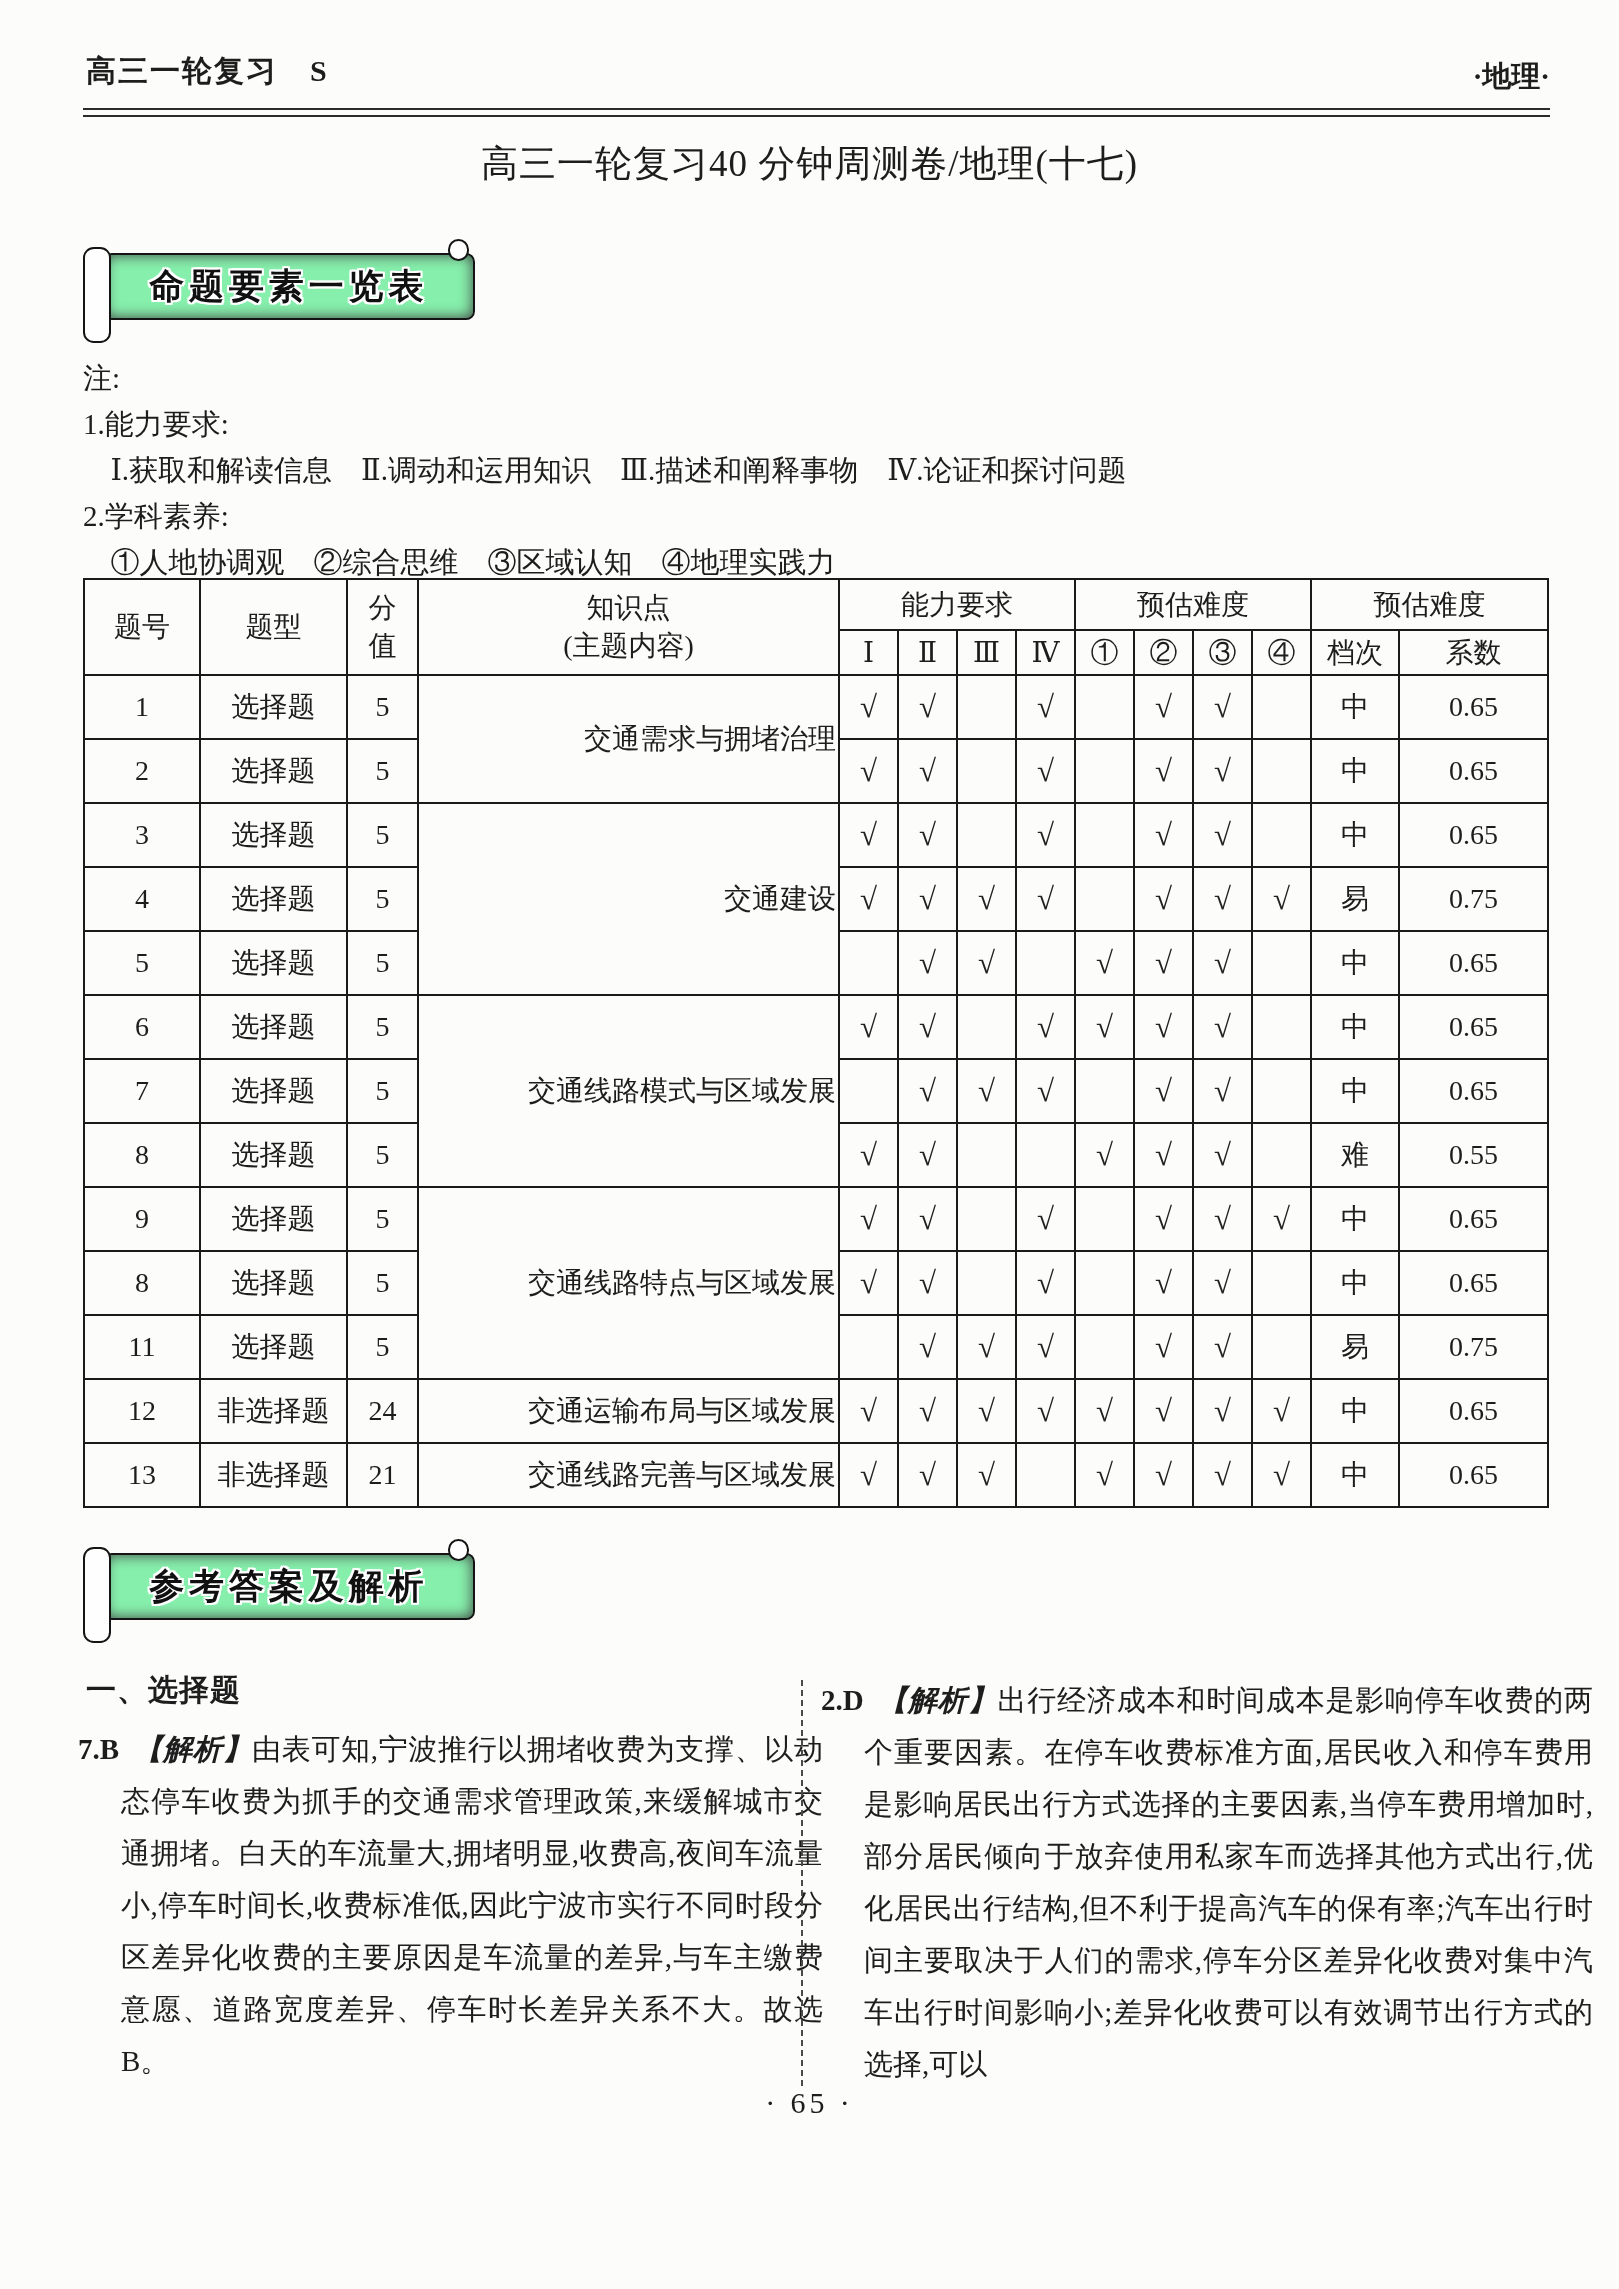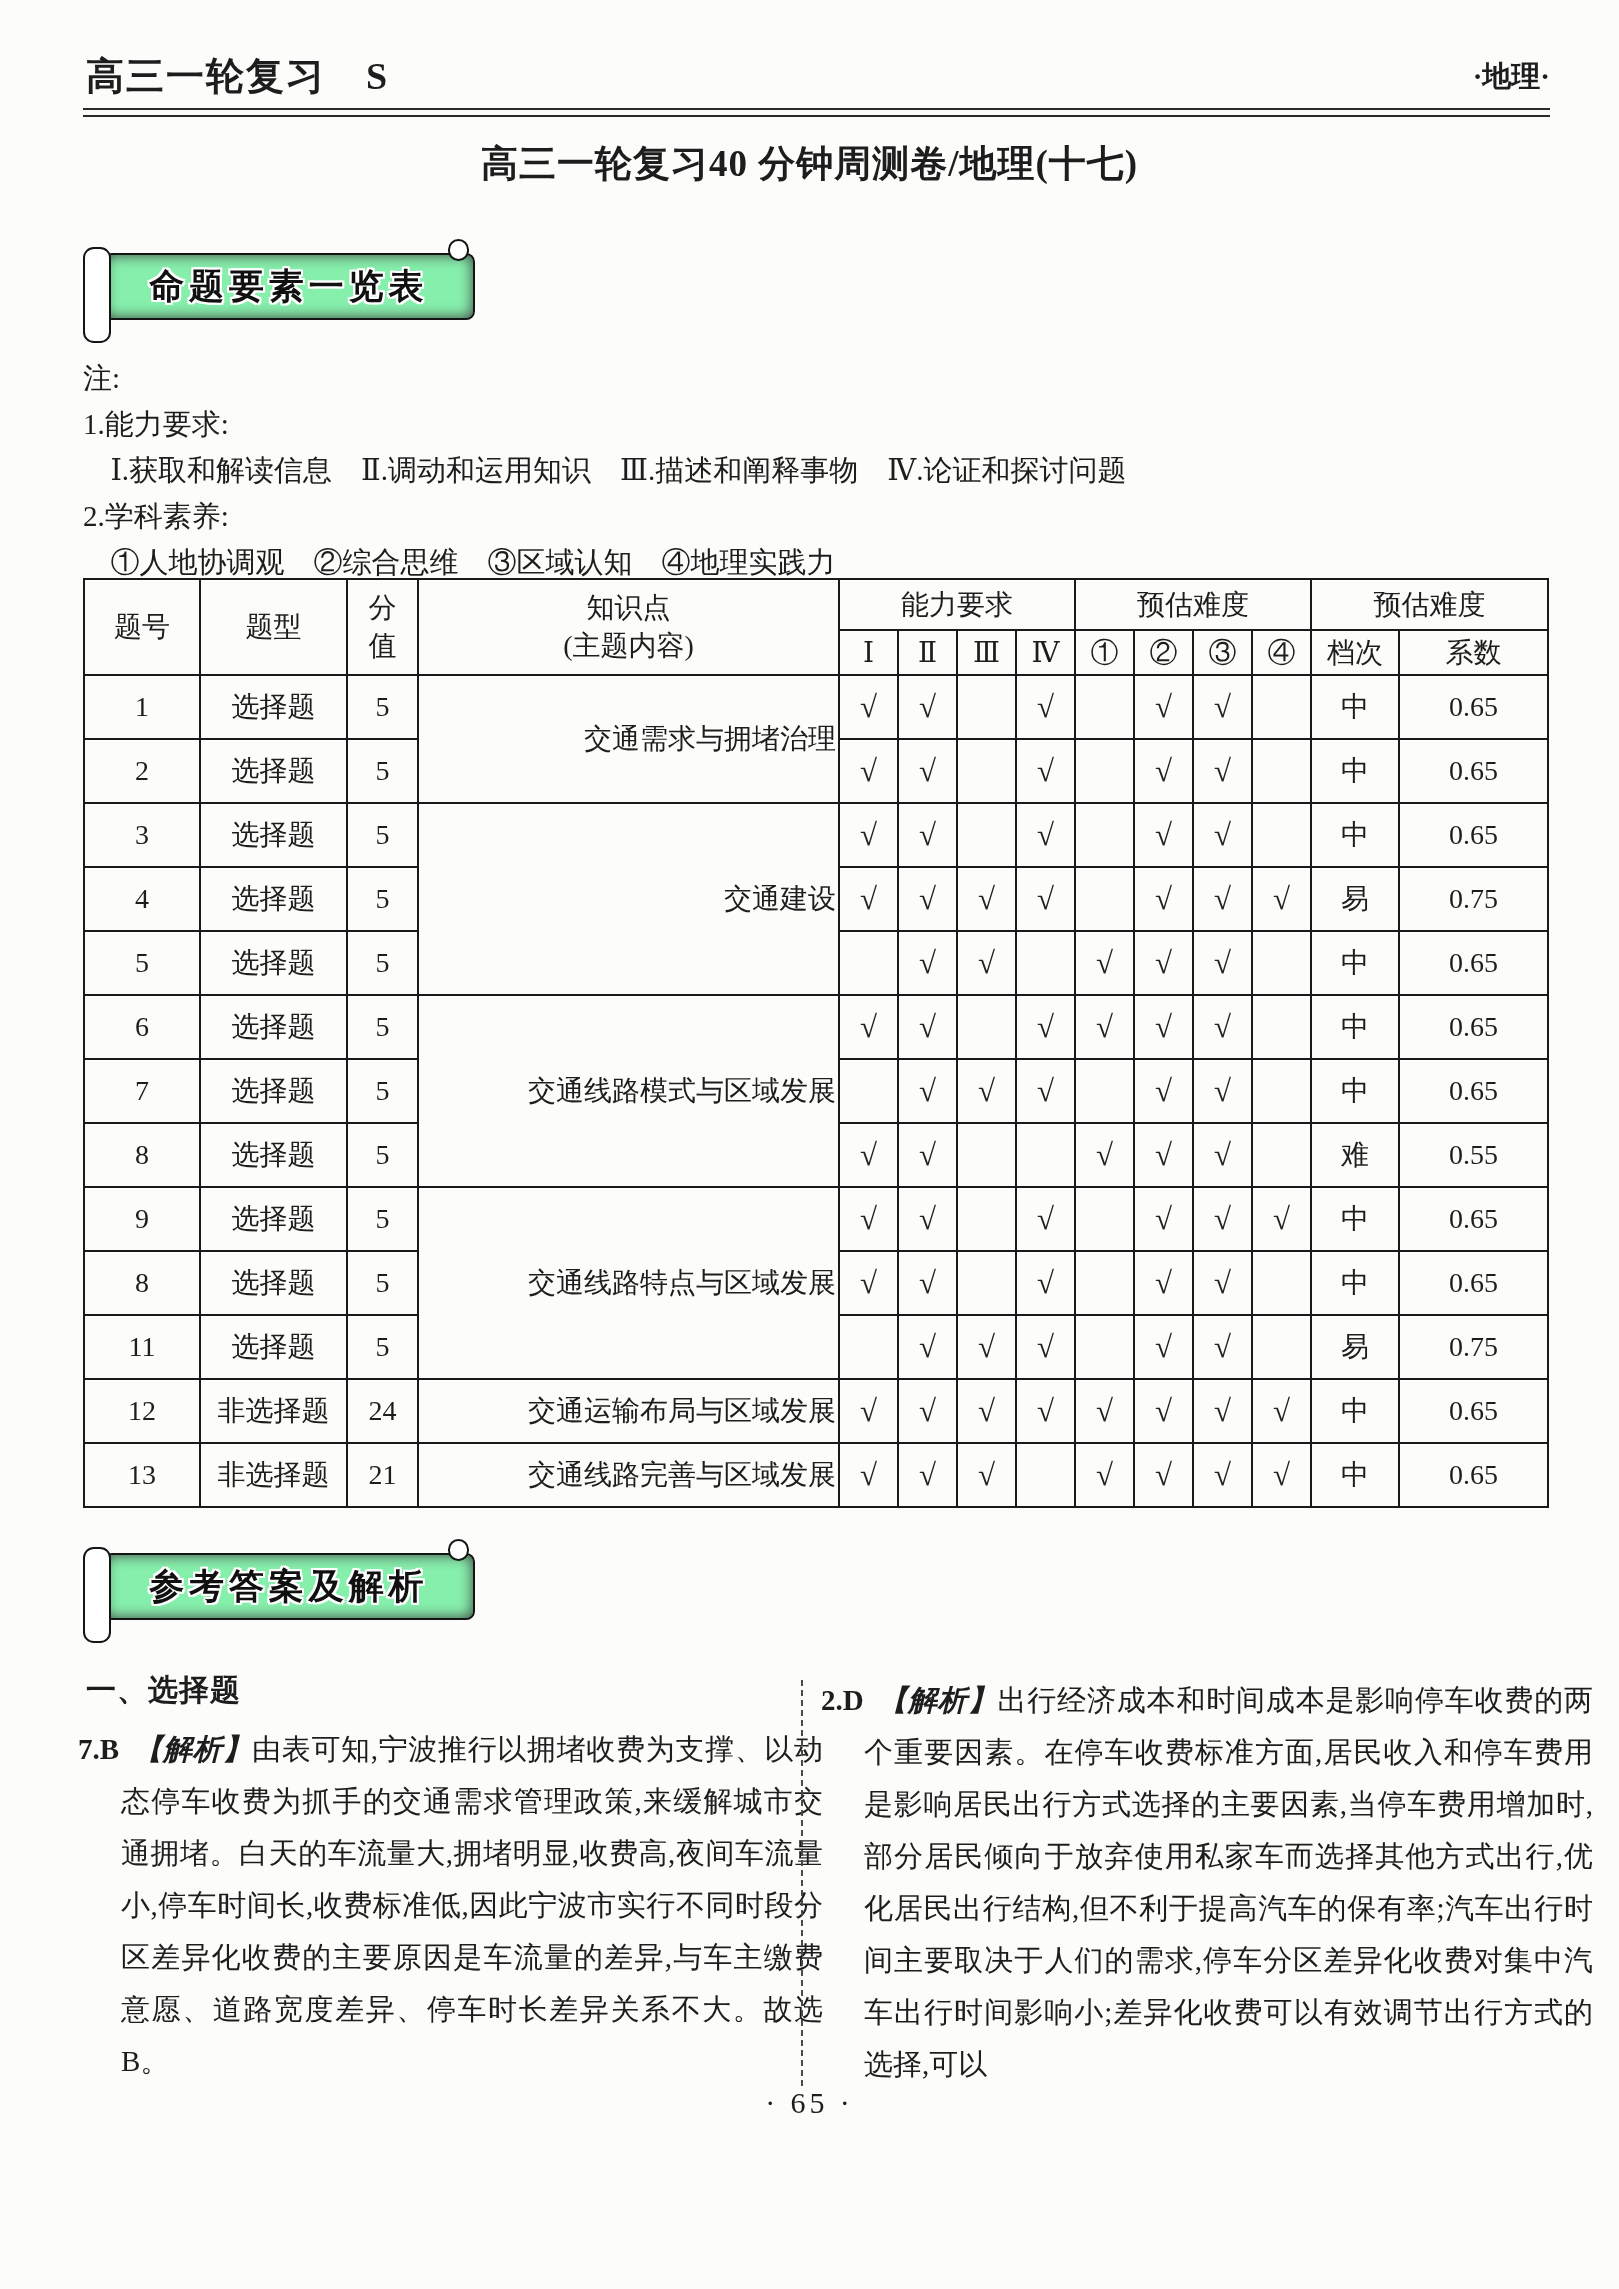--- a/index.html
+++ b/index.html
@@ -2,27 +2,27 @@
 <html lang="zh"><head>
 <meta charset="utf-8">
 <style>
   html,body{margin:0;padding:0;background:#e8e8e6;}
   .page{
     position:relative; width:1619px; height:2290px; margin:0 auto;
     background:#fcfcfa; color:#1d1d1d; overflow:hidden;
     font-family:"Liberation Serif","DejaVu Serif",serif;
   }
   
-  .hdr-left{position:absolute;left:86px;top:51px;font-size:38px;font-weight:700;letter-spacing:2px;}
+  .hdr-left{position:absolute;left:86px;top:51px;font-size:30px;font-weight:700;letter-spacing:2px;}
   .hdr-right{position:absolute;right:69px;top:57px;font-size:29px;font-weight:700;}
   .hdr-rule{position:absolute;left:83px;top:108px;width:1467px;height:4.9px;
     border-top:2.9px solid #2b2b2b;border-bottom:2px solid #2b2b2b;}
   
   .doc-title{position:absolute;left:0;top:139px;width:100%;text-align:center;
-    font-size:37px;font-weight:700;letter-spacing:1px;}
+    font-size:37px;font-weight:400;letter-spacing:1px;}
   
   .banner{position:absolute;width:392px;height:98px;}
   .banner .bar{position:absolute;left:19.6px;top:5.9px;right:0;height:63px;
     background:#86efac;border:2.9px solid #141414;border-radius:8.8px;
     box-shadow:inset 0 0 13.7px #3c3c3c;display:flex;align-items:center;justify-content:center;}
   .banner .roll{position:absolute;left:0;top:0;width:23.5px;height:92px;background:#fefefe;
     border:2.9px solid #141414;border-radius:10.8px;}
   .banner .curl{position:absolute;right:5.9px;top:-7.8px;width:17.6px;height:17.6px;background:#fefefe;
     border:2.9px solid #141414;border-radius:50%;}
   .banner .bar span{font-family:"Liberation Sans","DejaVu Sans",sans-serif;

